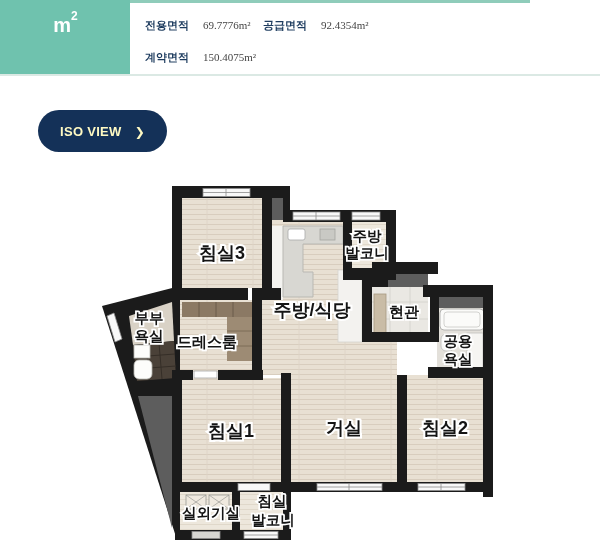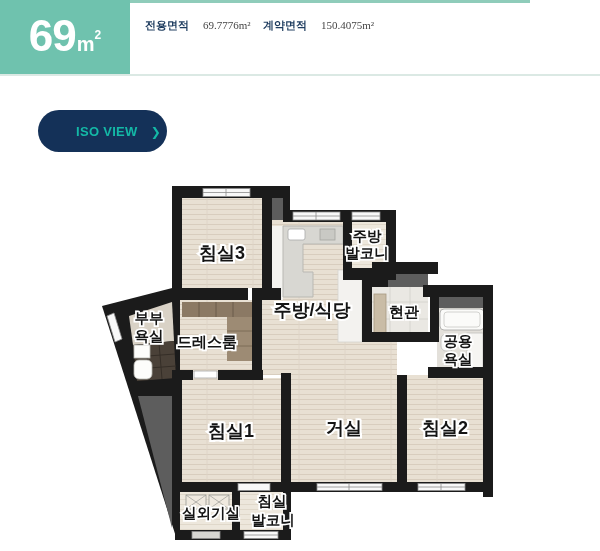--- a/index.html
+++ b/index.html
@@ -26,22 +26,22 @@
   }
   .area-item{display:flex;align-items:baseline;font-size:11px;line-height:14px;}
   .area-label{color:#1d3b5e;font-weight:bold;width:48px;flex:none;}
   .area-value{color:#454545;margin-left:10px;white-space:nowrap;font-family:Liberation Serif, serif;}
   .header-divider{
     position:absolute;left:0;top:74px;width:600px;height:2px;background:#dbe9e4;
   }
   
   .iso-btn{
     position:absolute;left:38px;top:110px;width:129px;height:42px;
-    border:none;border-radius:21px;background:#143158;color:#14b8a6;
-    display:flex;align-items:center;justify-content:flex-end;gap:13px;
+    border:none;border-radius:21px;background:#143158;color:#fef9c3;
+    display:flex;align-items:center;justify-content:center;gap:13px;
     font-family:inherit;font-size:13px;font-weight:bold;letter-spacing:.3px;
     cursor:pointer;
   }
   .iso-chev{font-size:12px;font-weight:bold;position:relative;top:0.5px;}
   
   .plan-wrap{position:absolute;left:95px;top:178px;width:410px;height:373px;}
   .rl{
     font-family:"Liberation Sans","DejaVu Sans",sans-serif;
     font-weight:bold;fill:#141414;stroke:#ffffff;stroke-width:4px;
     paint-order:stroke;text-anchor:middle;
@@ -51,29 +51,32 @@
   .rl-sm{font-size:14.5px;stroke-width:3.5px;}
   .wall{fill:#1b1b1b;}
   .void{fill:#5d5d5d;}
   .win{fill:#f8f8f8;stroke:#8c8c8c;stroke-width:0.8;}
   .winline{stroke:#8c8c8c;stroke-width:0.8;fill:none;}
 </style>
 </head>
 <body>
 
 <div class="size-box">
-  <span class="size-num">69</span>
     <span class="size-unit">m</span>
     <span class="size-sup">2</span>
 </div>
 
 <div class="area-panel">
   <div class="area-item">
     <span class="area-label">전용면적</span>
     <span class="area-value">69.7776m²</span>
+  </div>
+  <div class="area-item">
+    <span class="area-label">공급면적</span>
+    <span class="area-value">92.4354m²</span>
   </div>
   <div class="area-item">
     <span class="area-label">계약면적</span>
     <span class="area-value">150.4075m²</span>
   </div>
 </div>
 
 <div class="header-divider"></div>
 
 <button class="iso-btn">

